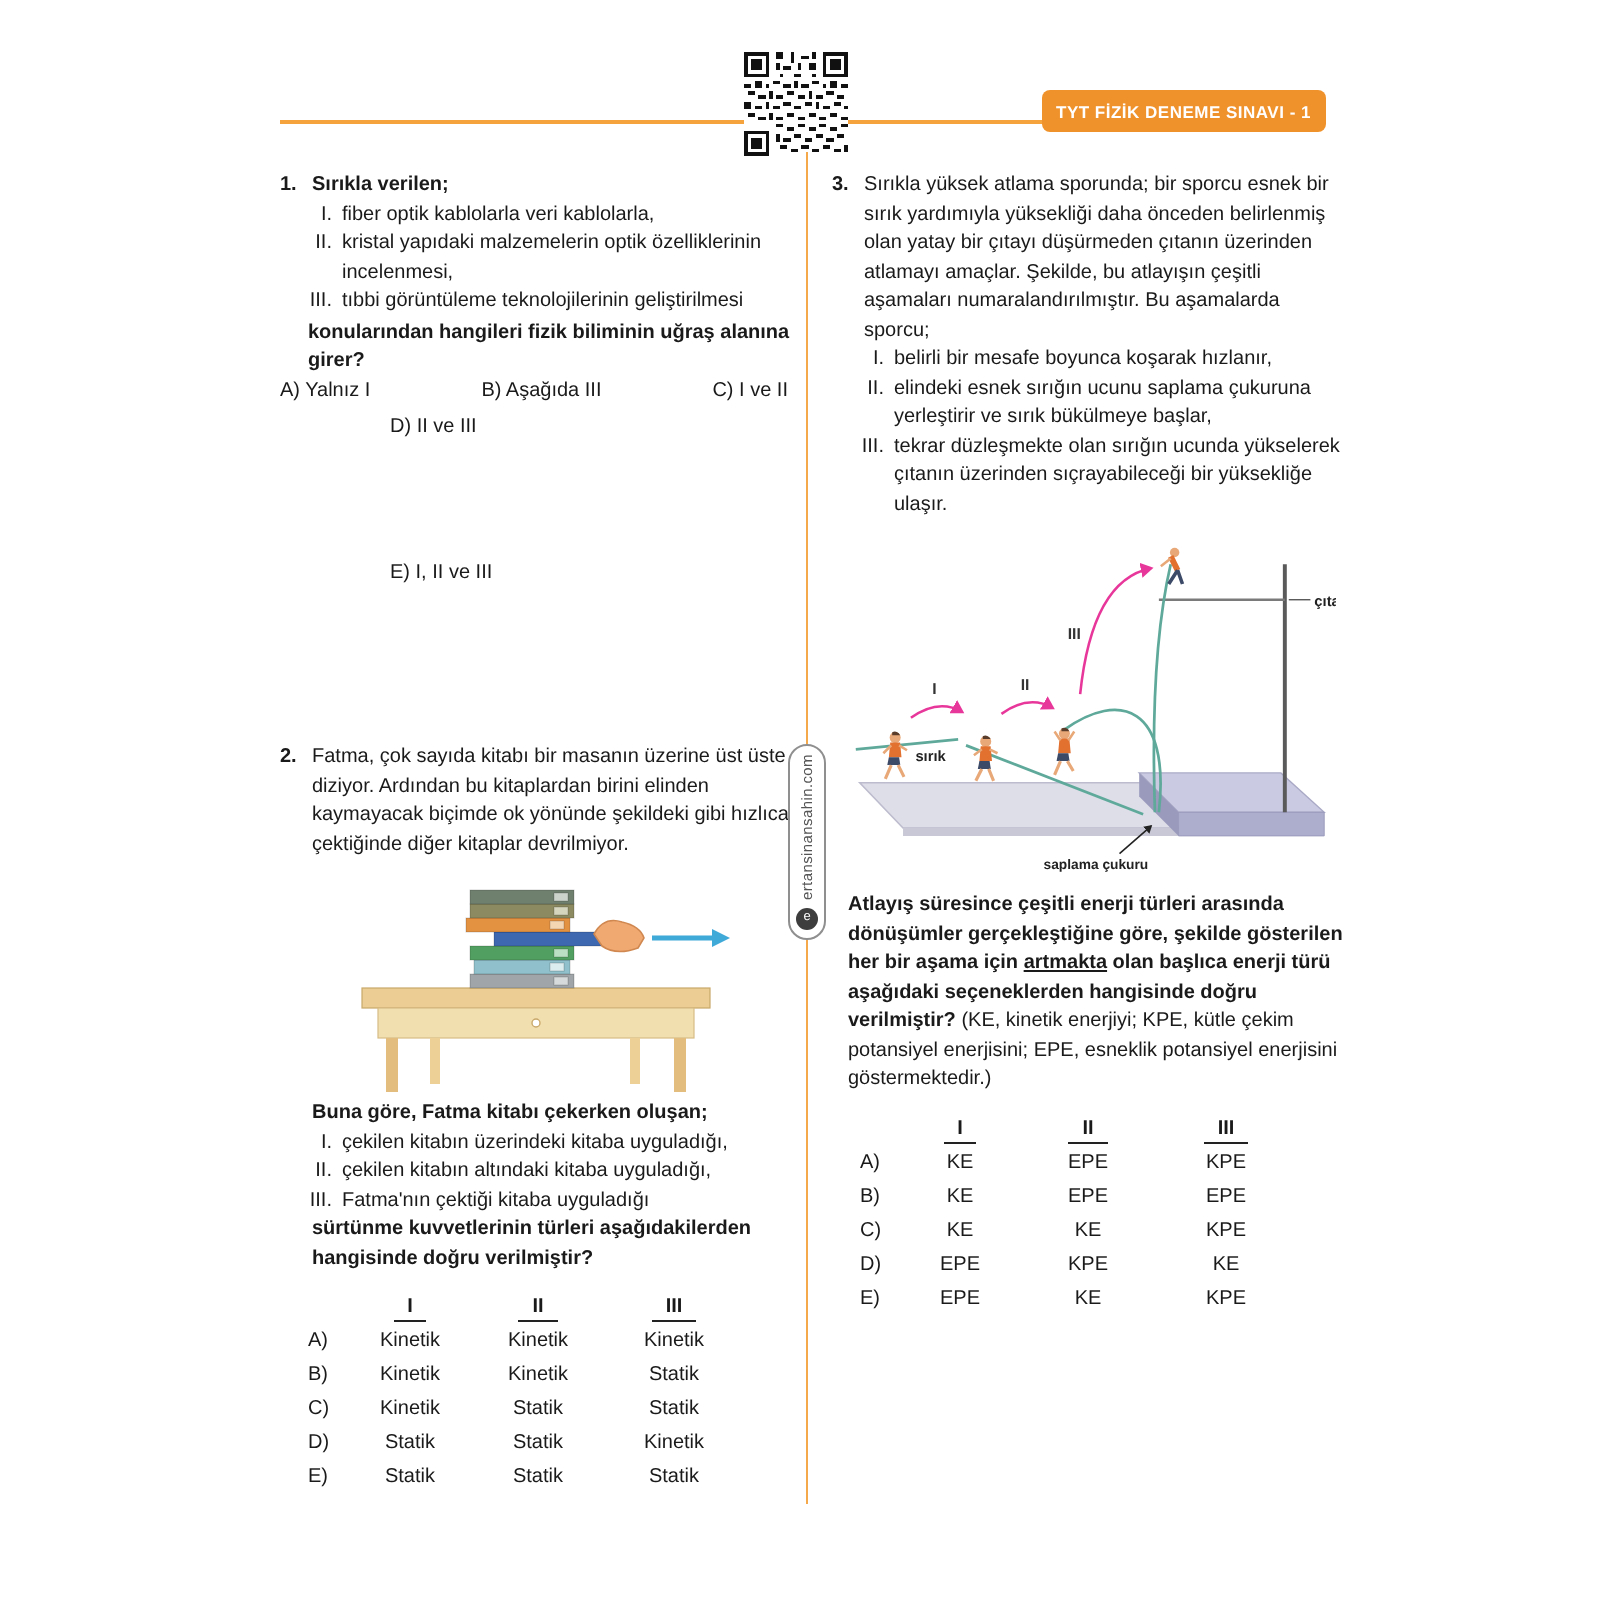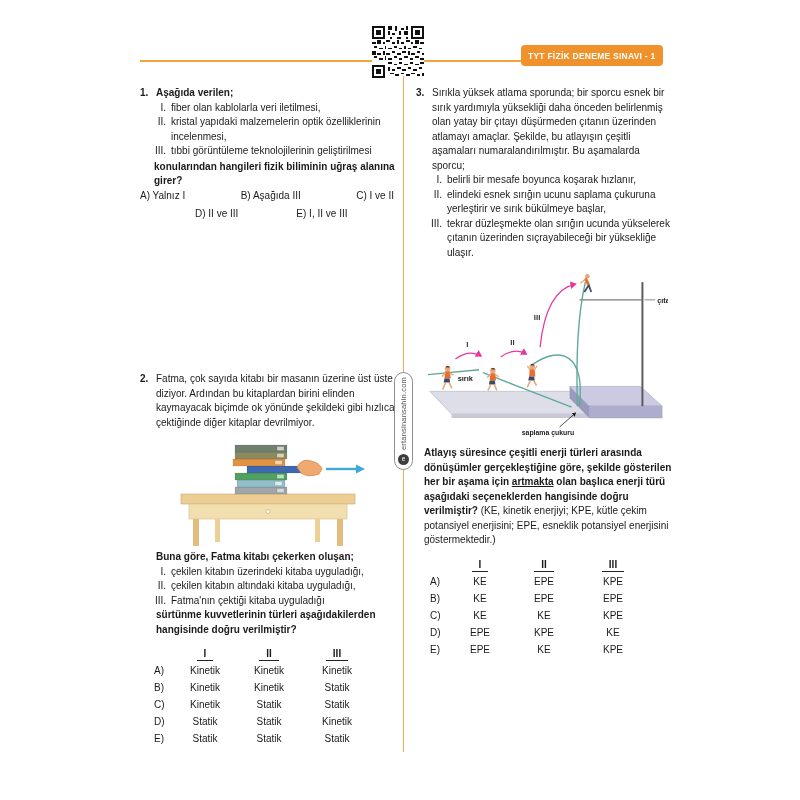--- a/index.html
+++ b/index.html
@@ -34,21 +34,21 @@
   .item .n{flex:0 0 26px;text-align:right;margin-right:5px;}
   .item .t{flex:1;}
   .stem{font-weight:700;margin:0;}
   .stem1{padding-left:14px;margin-top:1px;}
   .stem2{padding-left:16px;}
   .intro2{font-weight:700;padding-left:16px;}
   .stem3{padding-left:8px;margin-top:8px;}
   .stem3 .note{font-weight:400;}
   .u{text-decoration:underline;}
   .choices1{display:flex;justify-content:space-between;margin-top:0;padding-right:2px;}
-  .choices2{display:flex;margin-top:4px;padding-left:55px;gap:58px;}
+  .choices2{display:flex;margin-top:4px;padding-left:55px;gap:58px;flex-direction:column;}
   
   .anstable{margin-top:9px;}
   .trow{display:grid;align-items:center;height:17px;padding-left:8px;}
   .g2{grid-template-columns:26px 62px 66px 70px;}
   .g3{grid-template-columns:26px 60px 68px 70px;}
   .th{justify-self:center;border-bottom:1px solid #222;padding:0 7px;font-weight:600;line-height:12px;}
   .tl{text-align:left;padding-left:6px;}
   .tc{text-align:center;}
   figure{margin:0;}
   .fig2{margin:6px auto 2px auto;display:block;}
@@ -83,25 +83,25 @@
     <span class="wm-text">ertansinansahin.com</span>
     <span class="wm-logo">e</span>
   </div>
 
   <div class="footer-rule"></div>
   <div class="pagenum">15</div>
 
   <section class="qblock" id="q1">
     <div class="qhead">
       <span class="qnum">1.</span>
-      <span class="qintro">Aşağıda verilen;</span>
+      <span class="qintro">Sırıkla verilen;</span>
     </div>
     <div class="item">
       <span class="n">I.</span>
-      <span class="t">fiber olan kablolarla veri iletilmesi,</span>
+      <span class="t">fiber optik kablolarla veri kablolarla,</span>
     </div>
     <div class="item">
       <span class="n">II.</span>
       <span class="t">kristal yapıdaki malzemelerin optik özelliklerinin incelenmesi,</span>
     </div>
     <div class="item">
       <span class="n">III.</span>
       <span class="t">tıbbi görüntüleme teknolojilerinin geliştirilmesi</span>
     </div>
     <p class="stem stem1">konularından hangileri fizik biliminin uğraş alanına girer?</p>

